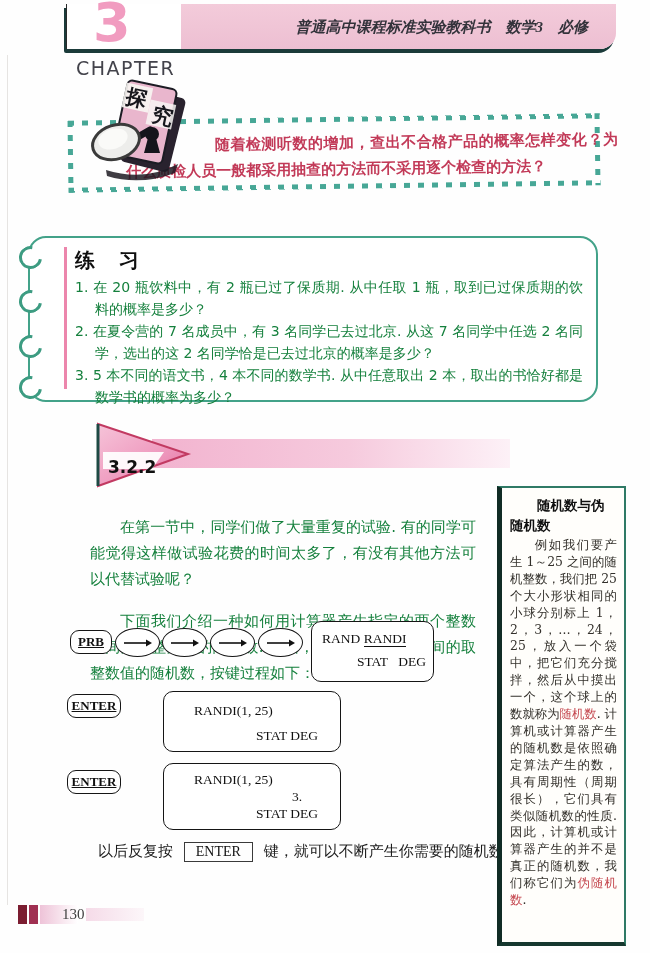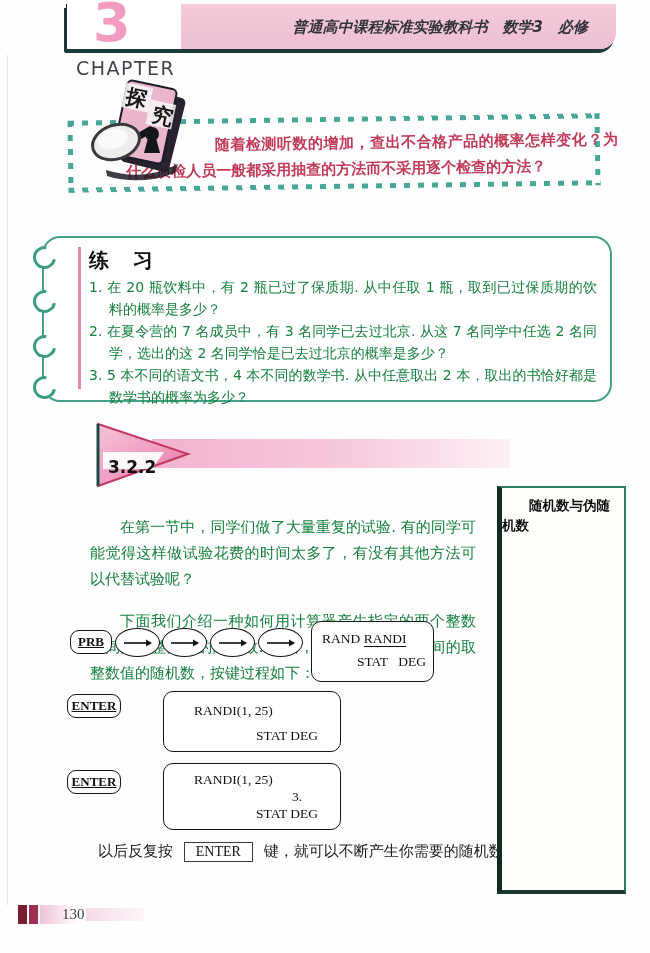--- a/index.html
+++ b/index.html
@@ -11,41 +11,41 @@
   .header{position:absolute;left:66px;top:4px;width:550px;height:45px;
           background:linear-gradient(#f3cbda,#edbfd2);border-radius:0 0 16px 2px;
           box-shadow:-2px 4px 0 0 #1b3b3a;}
   .chapter-box{position:absolute;left:0;top:0;width:114px;height:45px;background:#ffffff;
                border-left:1px solid #2a2a2a;}
   .chapter-number{position:absolute;left:26px;top:-8px;font-size:54px;line-height:1;
                   font-weight:800;color:#f19cc0;z-index:1;}
   .chapter-label{position:absolute;left:9px;top:21px;font-size:19px;letter-spacing:1.5px;
                  color:#43434b;z-index:2;margin-top:32px;}
   .book-title{position:absolute;right:28px;top:14px;font-size:15px;font-weight:bold;
-              font-style:italic;color:#33333b;}
+              font-style:italic;color:#33333b;font-family:Liberation Serif, serif;}
 
   
   .explore-box{position:absolute;left:68px;top:117px;width:532px;height:72px;
                transform:rotate(-0.8deg);}
   .dash-h{position:absolute;left:0;right:0;height:5px;
           background:repeating-linear-gradient(90deg,#47a796 0 6px,transparent 6px 14px);}
   .dash-v{position:absolute;top:0;bottom:0;width:5px;
           background:repeating-linear-gradient(180deg,#47a796 0 6px,transparent 6px 14px);}
   .dash-top{top:0;} .dash-bottom{bottom:0;} .dash-left{left:0;} .dash-right{right:0;}
   .explore-text{position:absolute;left:58px;top:13px;width:492px;font-size:15px;
                 line-height:26px;font-weight:600;color:#c23a58;text-indent:89px;
                 text-align:justify;}
   .explore-icon{position:absolute;left:86px;top:76px;width:112px;height:122px;z-index:3;}
   .explore-char{position:absolute;font-size:21px;font-weight:900;color:#17171d;
                 transform:rotate(12deg);z-index:4;}
   .explore-char1{left:126px;top:84px;}
   .explore-char2{left:152px;top:102px;}
 
   
-  .practice-box{position:absolute;left:42px;top:236px;width:566px;height:162px;
+  .practice-box{position:absolute;left:28px;top:236px;width:566px;height:162px;
                 border:2px solid #43a289;border-radius:18px;background:#ffffff;}
   .ring{position:absolute;left:-11px;width:17px;height:17px;border:3px solid #3d9c82;
         border-radius:50%;border-right-color:transparent;background:#ffffff;
         transform:rotate(-35deg);}
   .ring1{top:8px;} .ring2{top:52px;} .ring3{top:97px;} .ring4{top:138px;}
   .practice-accent{position:absolute;left:34px;top:9px;width:3px;height:142px;background:#ec86ac;}
   .practice-title{position:absolute;left:45px;top:9px;font-size:20px;font-weight:900;
                   color:#0f0f0f;letter-spacing:2px;}
   .practice-questions{position:absolute;left:45px;top:39px;width:508px;}
   .q{font-size:14px;line-height:21.5px;color:#15803d;padding-left:20px;text-indent:-20px;
@@ -89,25 +89,25 @@
   .d3-line2{text-align:right;padding-right:38px;margin-top:1px;}
   .d3-line3{margin-left:62px;margin-top:1px;}
 
   .closing-line{position:absolute;left:74px;top:842px;width:440px;font-size:15px;
                 color:#1b1b1b;padding-left:24px;}
   .enter-inline{display:inline-block;border:1.2px solid #3a3a3a;padding:1px 11px;
                 font-family:"Liberation Serif","DejaVu Serif",serif;font-size:14px;
                 margin:0 6px;color:#111;}
 
   
-  .sidebar{position:absolute;left:497px;top:486px;width:129px;height:408px;
+  .sidebar{position:absolute;left:497px;top:486px;width:129px;height:460px;
            box-sizing:border-box;background:#fffefb;
            border-top:2px solid #2f7a66;border-right:2px solid #2f7a66;
            border-bottom:4px solid #16382f;border-left:5px solid #112c25;
-           padding:7px 7px 6px 0;}
+           padding:7px 7px 6px 8px;}
   .sidebar-title{font-size:13.5px;font-weight:800;line-height:20px;color:#0f0f0f;
                  text-indent:2em;}
   .sidebar-body{margin-top:2px;font-size:12.4px;line-height:16.9px;color:#33302b;
                 text-align:justify;text-indent:2em;
                 font-family:"DejaVu Serif","Liberation Serif",serif;}
   .red-term{color:#c5484f;}
 
   
   .footer-sq1{position:absolute;left:18px;top:905px;width:9px;height:19px;background:#7b1d31;}
   .footer-sq2{position:absolute;left:29px;top:905px;width:9px;height:19px;background:#a03052;}
@@ -241,20 +241,23 @@
   </div>
 
   <div class="closing-line">
     <span>以后反复按</span>
     <span class="enter-inline">ENTER</span>
     <span>键，就可以不断产生你需要的随机数.</span>
   </div>
 
   <div class="sidebar">
     <div class="sidebar-title">随机数与伪随机数</div>
+    <div class="sidebar-body">
+      <span>例如我们要产生 1～25 之间的随机整数，我们把 25 个大小形状相同的小球分别标上 1，2，3，…，24，25，放入一个袋中，把它们充分搅拌，然后从中摸出一个，这个球上的数就称为</span><span class="red-term">随机数</span><span>. 计算机或计算器产生的随机数是依照确定算法产生的数，具有周期性（周期很长），它们具有类似随机数的性质. 因此，计算机或计算器产生的并不是真正的随机数，我们称它们为</span><span class="red-term">伪随机数</span><span>.</span>
+    </div>
   </div>
 
   <div class="footer-sq1"></div>
   <div class="footer-sq2"></div>
   <div class="footer-grad"></div>
   <div class="page-number">130</div>
   <div class="footer-smudge"></div>
 </div>
 
 </body></html>

